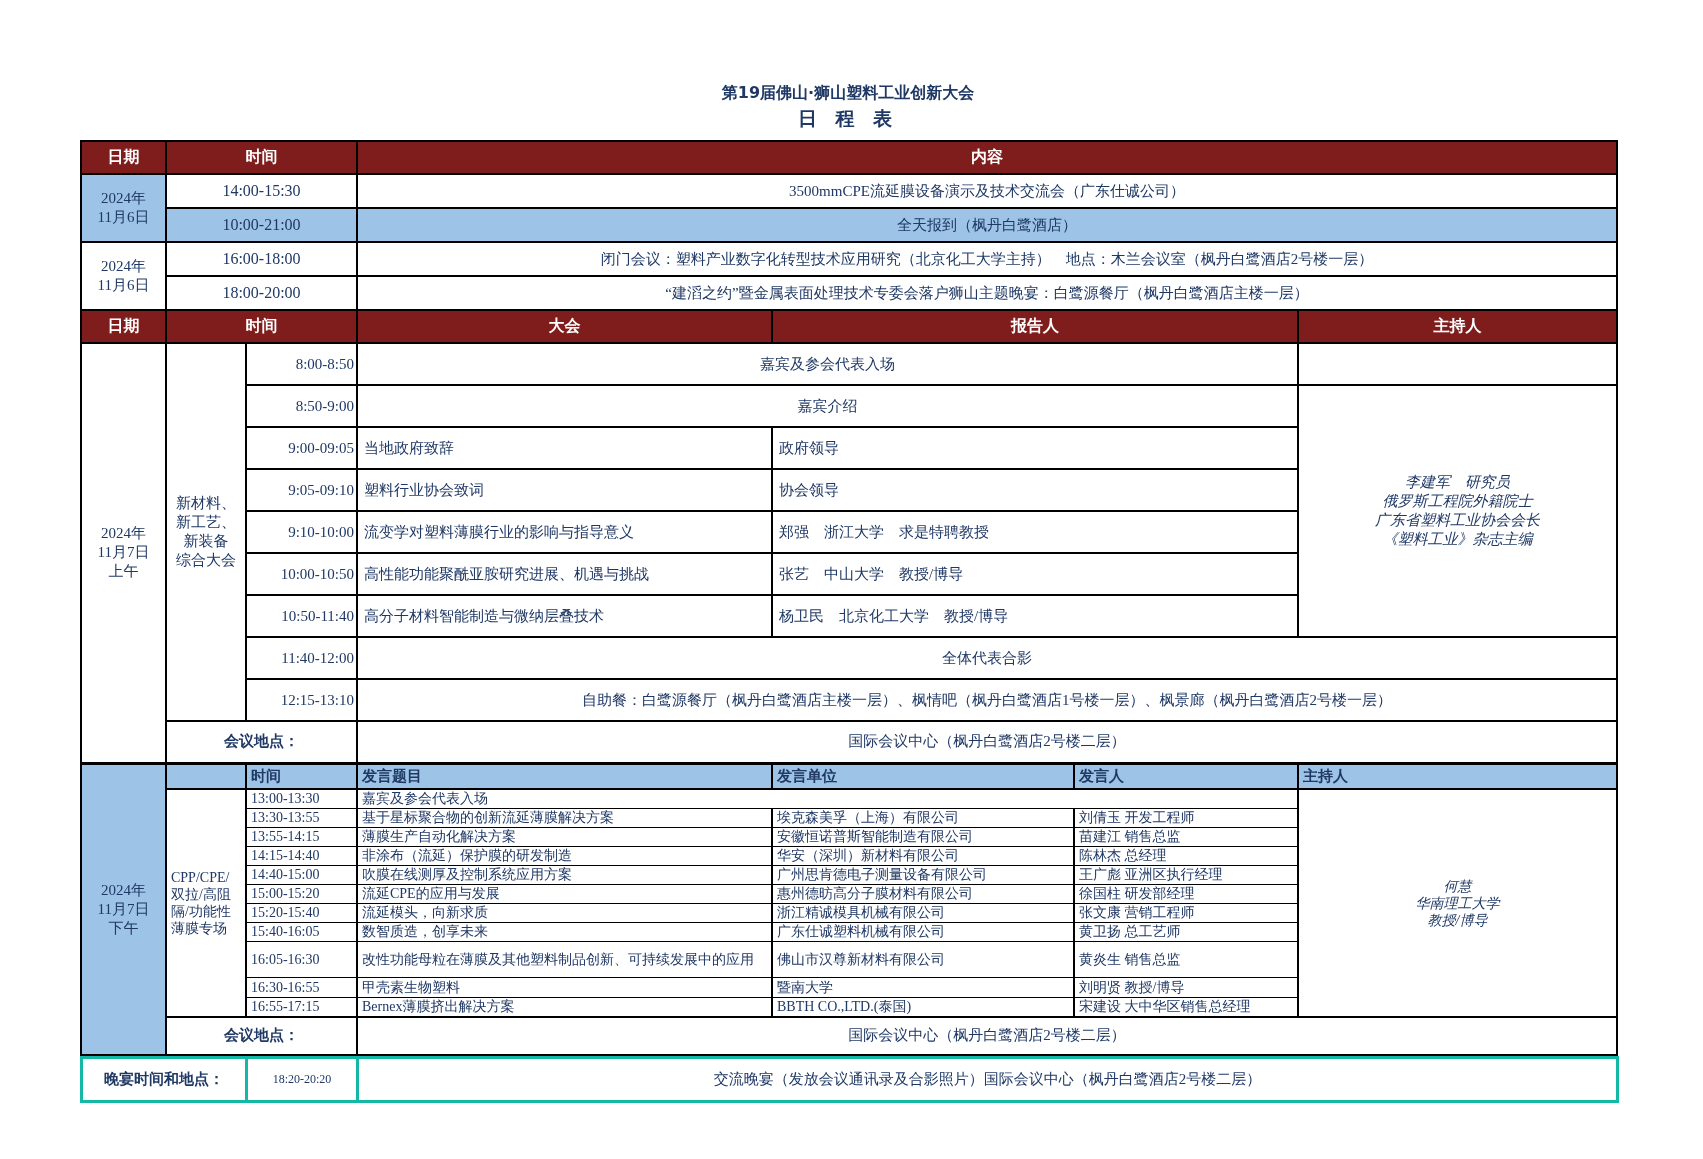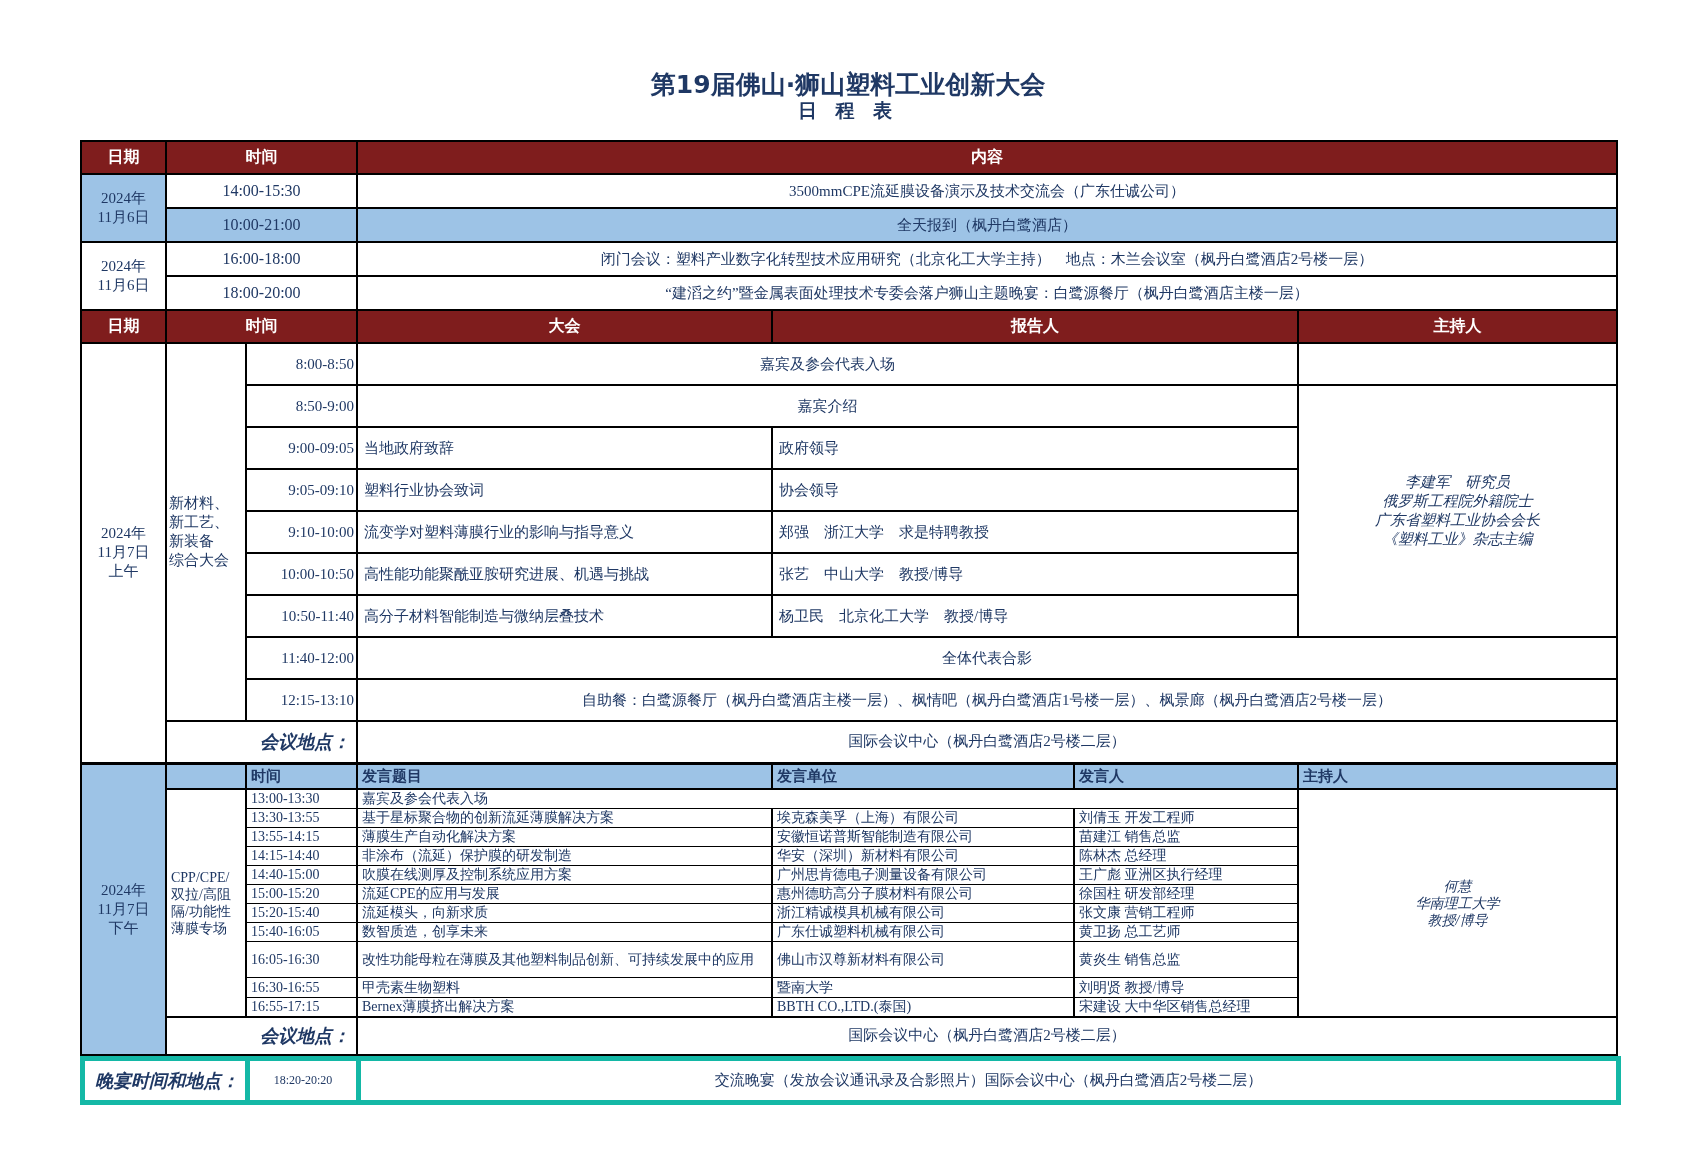--- a/index.html
+++ b/index.html
@@ -1,19 +1,19 @@
 <!DOCTYPE html>
 <html><head>
 <meta charset="utf-8">
 <style>
   html,body{margin:0;padding:0;background:#fff;}
   #canvas{position:relative;width:1703px;height:1159px;background:#fff;overflow:hidden;
           font-family:"Liberation Serif","DejaVu Serif",serif;color:#1F3864;}
   .titleblock{position:absolute;left:80px;top:72px;width:1536px;text-align:center;color:#1F3864;}
-  .t1{font-family:"DejaVu Sans","Liberation Sans",sans-serif;font-weight:bold;font-size:25px;line-height:26px;}
+  .t1{font-family:"DejaVu Sans","Liberation Sans",sans-serif;font-weight:bold;font-size:16px;line-height:26px;margin-top:8px;}
   .t2{font-family:"DejaVu Sans","Liberation Sans",sans-serif;font-weight:bold;font-size:19px;line-height:24px;letter-spacing:6px;}
 
   table{border-collapse:collapse;table-layout:fixed;position:absolute;left:80px;width:1536px;}
   td,th{border:2px solid #000;padding:0 6px;overflow:hidden;vertical-align:middle;color:#1F3864;}
   .pre{white-space:pre-line;}
 
   
   th.head{background:#7f1d1d;color:#fff;font-family:"DejaVu Sans","Liberation Sans",sans-serif;
           font-weight:bold;font-size:16px;padding:0;}
   
@@ -24,45 +24,45 @@
   #tab1 tr.hd{height:33px;}
   #tab1 td.time{font-size:16px;text-align:center;}
   #tab1 td.cont{font-size:15px;text-align:center;}
   #tab1 td.date{font-size:15px;text-align:center;}
 
   #tab2{top:309px;}
   #tab2 tr.hd{height:33px;}
   #tab2 tr.mr{height:42px;}
   #tab2 tr.venue{height:42px;}
   #tab2 td.date{font-size:15px;text-align:center;}
-  #tab2 td.session{font-size:15px;text-align:left;padding:0 2px;}
+  #tab2 td.session{font-size:15px;text-align:center;padding:0 2px;}
   #tab2 td.mtime{font-size:15px;text-align:right;padding:0 2px;margin-left:45px;}
   #tab2 td.mtalk{font-size:15px;text-align:left;}
   #tab2 td.mspk{font-size:15px;text-align:left;}
   #tab2 td.mcont{font-size:15px;text-align:center;}
   #tab2 td.hostcell{font-size:15px;text-align:center;line-height:19px;font-style:italic;}
-  td.vlabel{font-family:"DejaVu Sans","Liberation Sans",sans-serif;font-weight:bold;font-size:18px;text-align:right;font-style:italic;}
+  td.vlabel{font-family:"DejaVu Sans","Liberation Sans",sans-serif;font-weight:bold;font-size:15px;text-align:center;}
   td.vcont{font-size:15px;text-align:center;}
 
   
   #tab2 tr.sub{height:26px;}
   #tab2 tr.sub td{background:#9DC3E6;font-family:"DejaVu Sans","Liberation Sans",sans-serif;
                   font-weight:bold;font-size:15px;text-align:left;border-top:3px solid #000;padding:0 4px;}
   
   #tab2 tr.ar{height:19px;}
   #tab2 tr.ar2{height:36px;}
   #tab2 tr.ar3{height:20px;}
   #tab2 tr.ar td, #tab2 tr.ar2 td, #tab2 tr.ar3 td{
       border-top-width:1px;border-bottom-width:1px;font-size:14px;line-height:17px;
       text-align:left;padding:0 4px;}
   #tab2 tr.venue2{height:38px;}
   #tab2 tr.venue2 td{border-bottom:3px solid #000;}
 
   #bq{top:1056px;}
-  #bq td{border:5px solid #14b8a6;}
+  #bq td{border:3px solid #14b8a6;}
   #bq tr{height:44px;}
   #bq td.btime{font-size:12px;text-align:center;}
   #bq td.bcont{font-size:15px;text-align:center;}
 </style>
 </head>
 <body>
 
 <div id="canvas">
 
   <div class="titleblock">

